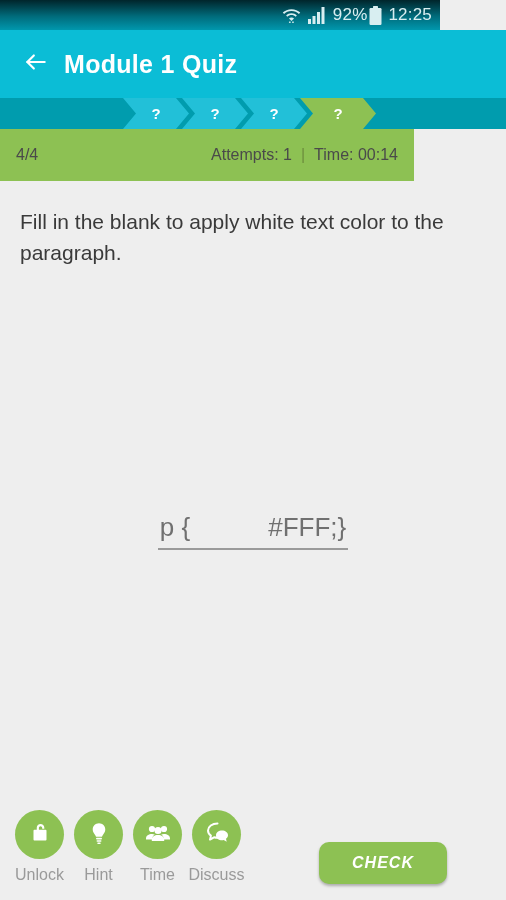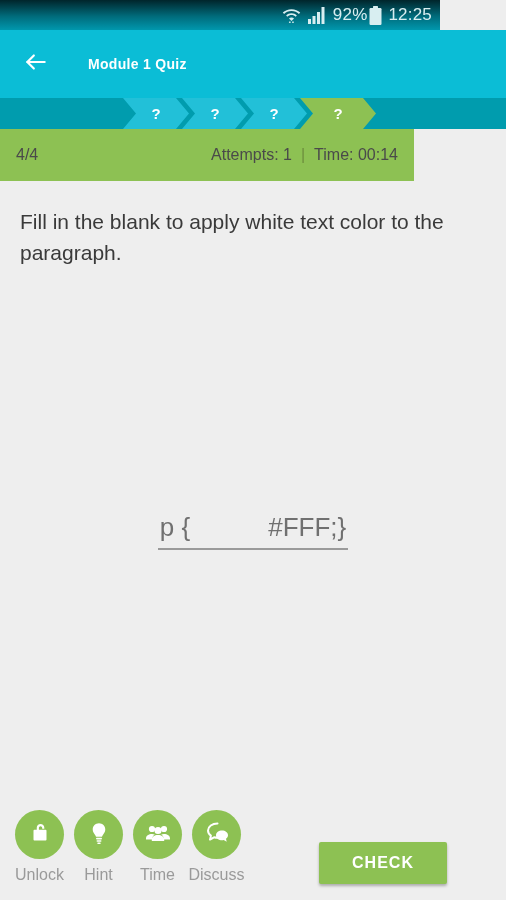--- a/index.html
+++ b/index.html
@@ -54,23 +54,23 @@
     width: 56px;
     height: 56px;
     margin-left: 8px;
     display: flex;
     align-items: center;
     justify-content: center;
     cursor: pointer;
   }
   .app-title {
     color: #ffffff;
-    font-size: 14px;
+    font-size: 25px;
     font-weight: bold;
-    margin-left: 24px;
+    margin-left: 0;
     letter-spacing: 0.3px;
   }
 
   
   .chevbar {
     position: absolute;
     left: 0; top: 98px;
     width: 506px; height: 31px;
     background: #009cae;
     overflow: hidden;
@@ -186,28 +186,29 @@
 
   
   .check-btn {
     position: absolute;
     right: 15px;
     bottom: 16px;
     width: 128px;
     height: 42px;
     background: #8dc153;
     border: none;
-    border-radius: 2px;
+    border-radius: 10px;
     color: #ffffff;
     font-size: 16px;
     font-weight: bold;
     letter-spacing: 1px;
     font-family: "Liberation Sans", sans-serif;
     box-shadow: 0 2px 3px rgba(0,0,0,0.28);
     cursor: pointer;
+    font-style: italic;
   }
 </style>
 </head>
 <body>
 
 <div class="phone">
 
   <div class="statusbar">
     <span class="sb-item">
       <svg width="19" height="19" viewBox="0 0 24 24" fill="#d8eef1">

